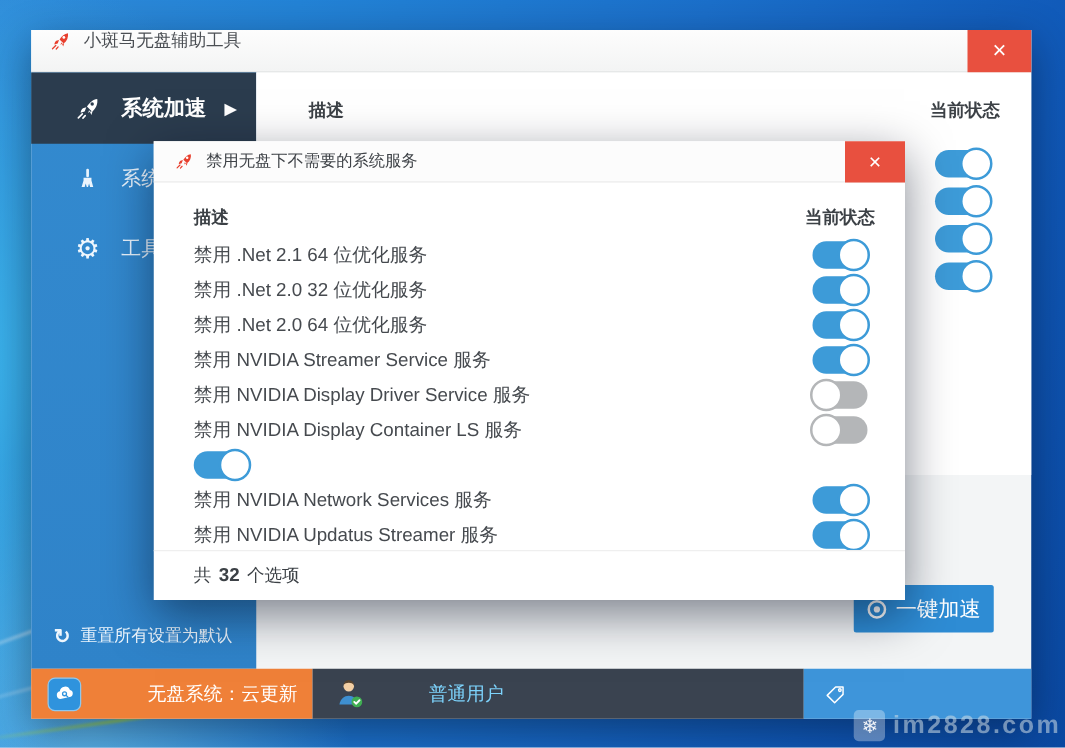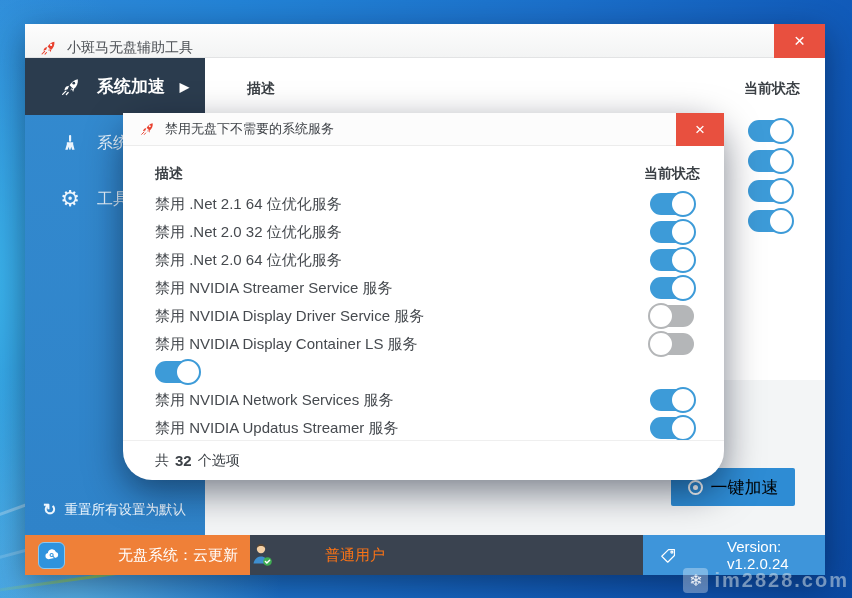--- a/index.html
+++ b/index.html
@@ -16,21 +16,21 @@
   .streak.s1 { left:-60px; bottom:104px; width:240px; transform:rotate(-20deg); }
   .streak.s2 { left:-40px; bottom:58px; width:220px; transform:rotate(-15deg); opacity:.8; }
   .streak.green { background:linear-gradient(90deg, rgba(150,210,70,0), rgba(160,215,80,.8), rgba(150,210,70,0));
      left:-20px; bottom:20px; width:230px; transform:rotate(-8deg); }
 
   
   .win { position:absolute; left:25px; top:24px; width:800px; height:551px;
          background:#f3f5f6; box-shadow:0 10px 32px rgba(0,10,30,.45); }
   .titlebar { position:absolute; left:0; top:0; right:0; height:34px;
         background:linear-gradient(#fdfdfd,#f3f4f4); border-bottom:1px solid #e2e3e4;
-        display:flex; align-items:flex-end; padding-left:14px; }
+        display:flex; align-items:flex-start; padding-left:14px; }
   .titlebar .t-label { font-size:14px; color:#4b4f54; margin-left:10px; }
   .btn-close { position:absolute; right:0; top:0; width:51px; height:34px; background:#e8503f;
         color:#fff; font-size:19px; display:flex; align-items:center; justify-content:center; cursor:pointer; }
 
   
   .sidebar { position:absolute; left:0; top:34px; width:180px; bottom:40px;
         background:linear-gradient(#338acf,#2f83c9); }
   .side-item { height:56px; display:flex; align-items:center; padding-left:30px; color:#e9f4fd; font-size:16px; }
   .side-item .s-icon { width:30px; display:flex; justify-content:center; margin-right:12px; }
   .side-item.active { height:57px; background:#2b3c4e; color:#fff; font-weight:bold; font-size:17px; }
@@ -50,41 +50,41 @@
 
   
   .toggle { position:relative; width:44px; height:22px; border-radius:11px; cursor:pointer; flex:0 0 auto; }
   .toggle.on  { background:#3d9bd8; }
   .toggle.off { background:#b4b6b8; }
   .knob { position:absolute; top:-2px; width:26px; height:26px; border-radius:50%;
           background:#fff; border:2px solid #3d9bd8; }
   .toggle.on  .knob { right:-2px; }
   .toggle.off .knob { left:-2px; border-color:#b4b6b8; }
 
-  .speed-btn { position:absolute; right:30px; top:410px; width:124px; height:38px; background:#2e8cd4;
-        border:none; color:#000000; font-size:17px; display:flex; align-items:center; justify-content:center;
+  .speed-btn { position:absolute; right:30px; top:410px; width:112px; height:38px; background:#2e8cd4;
+        border:none; color:#ffffff; font-size:17px; display:flex; align-items:center; justify-content:center;
         gap:8px; cursor:pointer; font-family:inherit; border-radius:2px; }
   .bullseye { width:15px; height:15px; border:2px solid #fff; border-radius:50%;
         display:flex; align-items:center; justify-content:center; }
   .bullseye i { width:5px; height:5px; background:#fff; border-radius:50%; }
 
   
   .statusbar { position:absolute; left:0; bottom:0; right:0; height:40px; display:flex; }
   .seg { display:flex; align-items:center; color:#fff; font-size:15px;gap:40px; }
   .seg-orange { width:225px; background:#ef8038; padding-left:13px; }
-  .seg-dark   { flex:1; background:#3a4350; color:#f97316; }
+  .seg-dark   { flex:1; background:#3a4350; padding-left:18px; color:#7dd3fc; }
   .seg-blue   { width:182px; background:#3e95da; padding-left:16px; }
   .cloud-badge { width:27px; height:27px; border-radius:6px; background:#2f93dd;
         border:1px solid #8cc8ef; display:flex; align-items:center; justify-content:center; margin-right:13px; }
   .seg-dark .u-icon { margin-right:11px; }
   .seg-blue .v-icon { margin-right:9px; display:flex; }
 
   
   .dialog { position:absolute; left:123px; top:113px; width:601px; height:367px; background:#fff;
-        box-shadow:0 12px 36px rgba(0,10,30,.5);border-radius:29px; }
+        box-shadow:0 12px 36px rgba(0,10,30,.5); }
   .dlg-titlebar { position:absolute; left:0; top:0; right:0; height:33px;
         background:#fcfcfc; border-bottom:1px solid #ececec; display:flex; align-items:center; padding-left:16px; }
   .dlg-titlebar .t-label { font-size:13px; color:#3f4348; margin-left:10px; }
   .dlg-close { position:absolute; right:0; top:0; width:48px; height:33px; background:#e8503f; color:#fff;
         font-size:17px; display:flex; align-items:center; justify-content:center; cursor:pointer; }
   .dialog .h-desc { left:32px; top:52px; }
   .dialog .h-status { right:24px; top:52px; }
   .dlg-list { position:absolute; left:0; top:77px; right:0; height:250px; overflow:hidden; }
   .dlg-row { height:28px; display:flex; align-items:center; padding:0 30px 0 32px; }
   .dlg-row-label { font-size:15px; color:#464a4f; flex:1; }
@@ -207,21 +207,20 @@
       </span>
       <span>普通用户</span>
     </div>
     <div class="seg seg-blue">
       <span class="v-icon">
         <svg width="19" height="19" viewBox="0 0 24 24" fill="none" stroke="#fff" stroke-width="1.5">
           <path d="M3.5 13 12 4.5h7.5V12L11 20.5z" stroke-linejoin="round"></path>
           <circle cx="16.3" cy="7.7" r="1.3"></circle>
         </svg>
       </span>
-      <span>Version: v1.2.0.24</span>
     </div>
   </div>
 </div>
 
 <div class="dialog">
   <div class="dlg-titlebar">
     <span>
       <svg width="16" height="16" viewBox="0 0 24 24">
         <path d="M20.5 3.5c.6 4-1 8.4-4.6 11l-4.4-4.4C14.1 6.5 16.5 4 20.5 3.5z" fill="#e8402e"></path>
         <circle cx="16.1" cy="7.9" r="1.5" fill="#fff"></circle>

